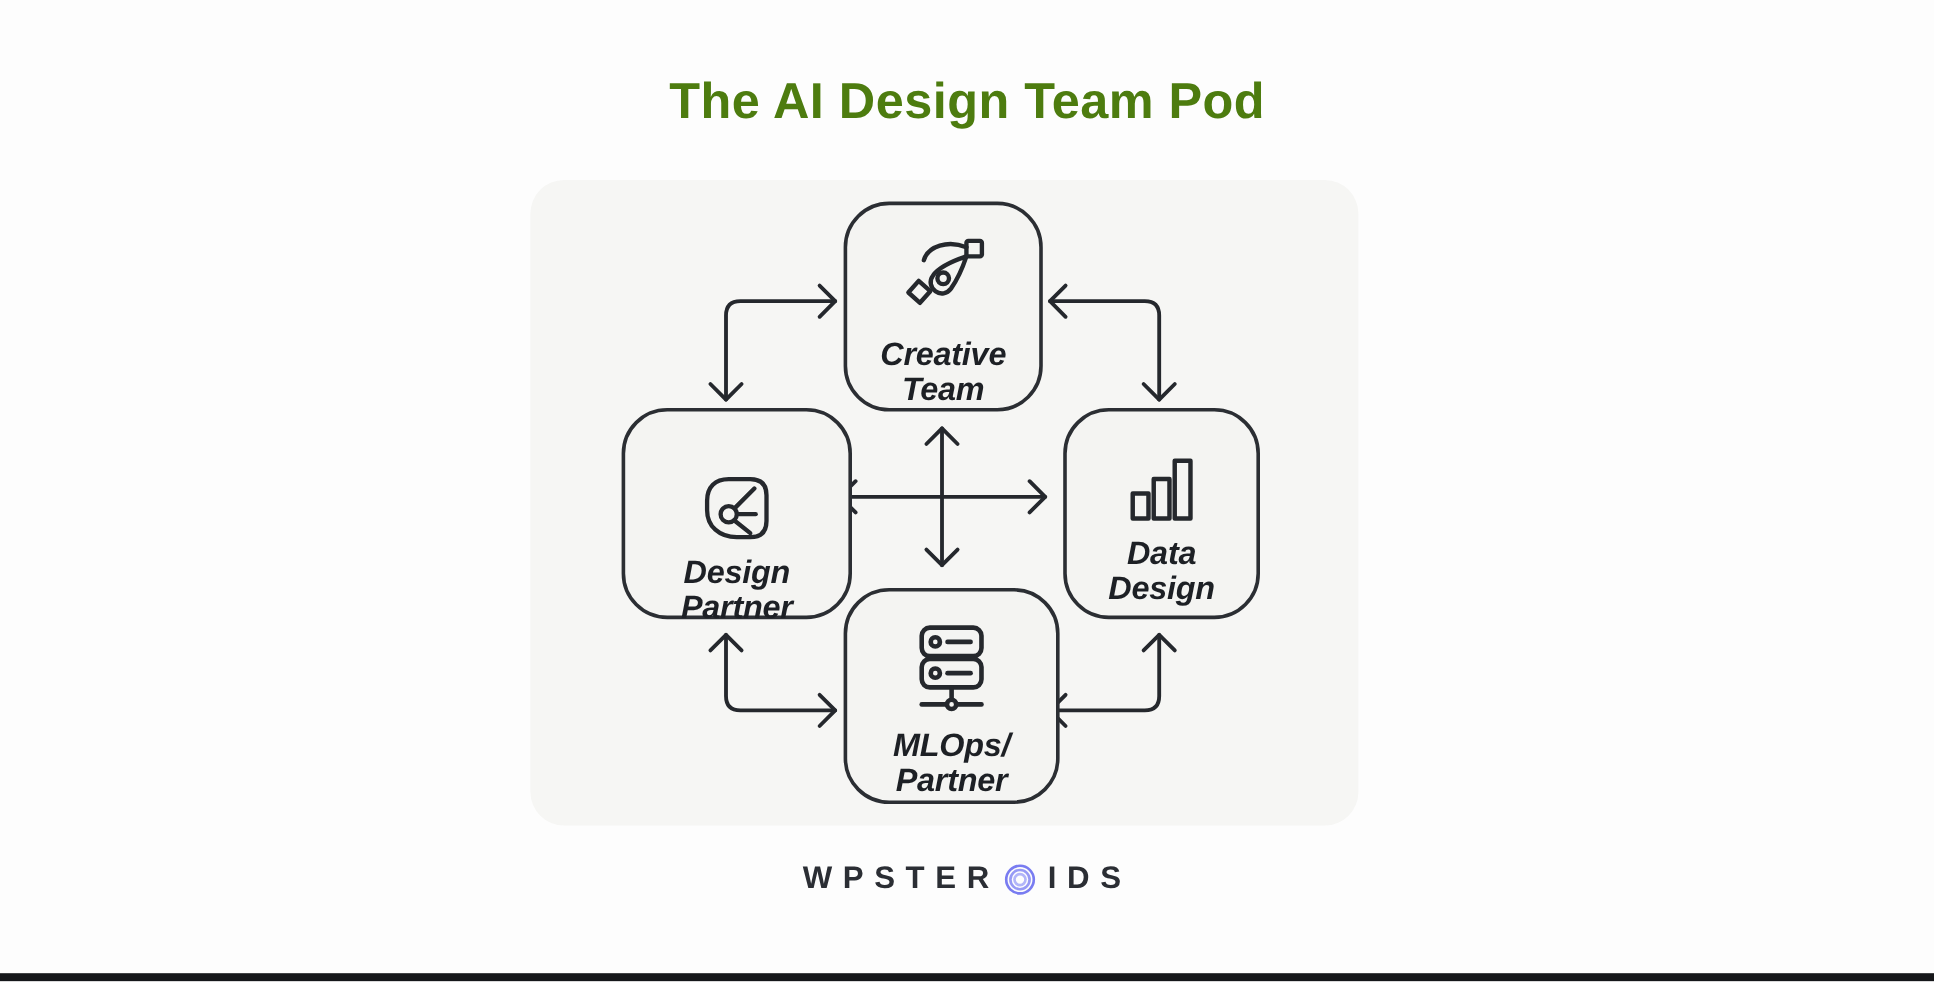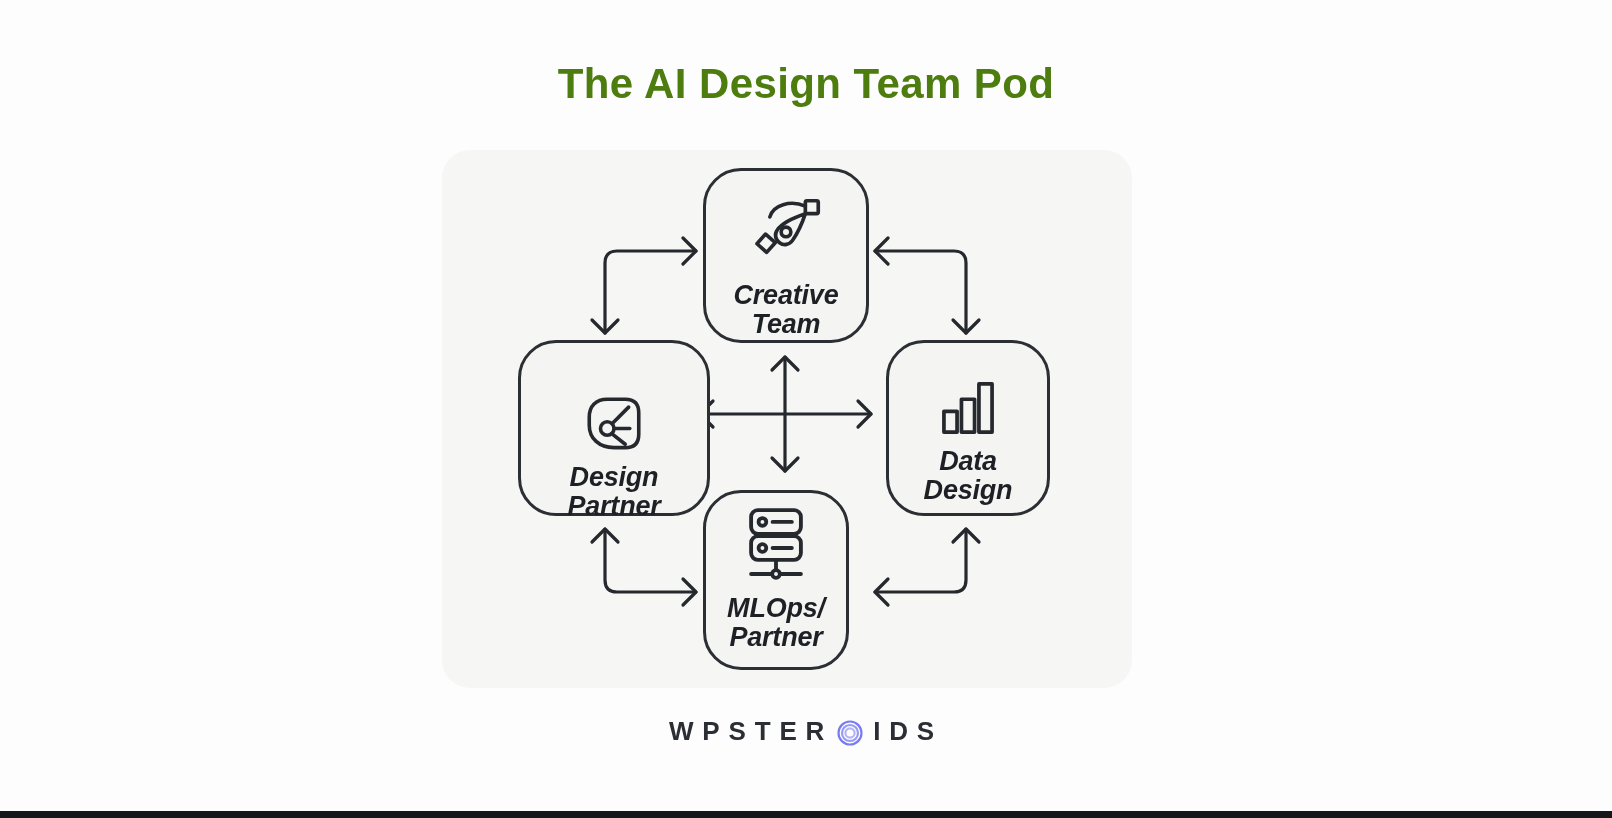--- a/index.html
+++ b/index.html
@@ -57,21 +57,21 @@
     font-size: 27px;
     font-weight: 700;
     line-height: 29px;
     color: #1d2025;
     text-align: center;
     letter-spacing: -0.2px;
   }
   #node-creative-lead  { left: 703px; top: 168px; width: 166px; height: 175px; padding-top: 14px; }
   #node-design-engineer{ left: 518px; top: 340px; width: 192px; height: 176px; padding-top: 42px; }
   #node-data-partner   { left: 886px; top: 340px; width: 164px; height: 176px; padding-top: 26px; }
-  #node-mlops-vendor   { left: 703px; top: 490px; width: 146px; height: 180px; padding-top: 1px; }
+  #node-mlops-vendor   { left: 703px; top: 490px; width: 180px; height: 180px; padding-top: 14px; }
   #node-creative-lead .icon-wrap   { height: 96px; }
   #node-design-engineer .icon-wrap { height: 78px; }
   #node-data-partner .icon-wrap    { height: 78px; }
   #node-mlops-vendor .icon-wrap    { height: 100px; }
   .logo {
     position: absolute;
     left: 0; top: 716px;
     width: 100%;
     display: flex;
     align-items: center;

